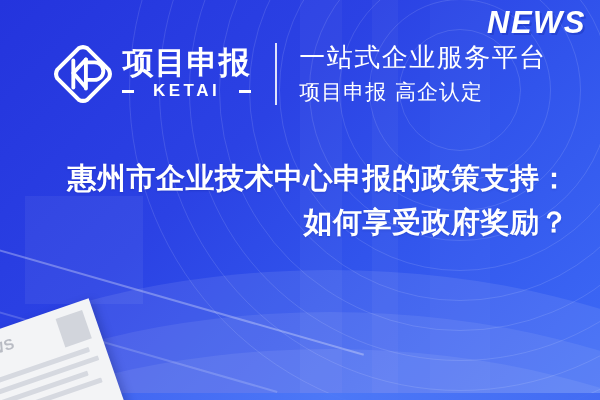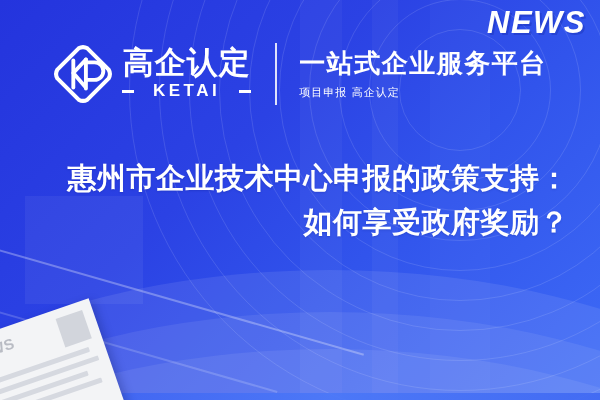--- a/index.html
+++ b/index.html
@@ -146,25 +146,24 @@
   }
 
   .slogan { display: flex; flex-direction: column; justify-content: center; }
   .slogan-main {
     color: #ffffff;
     font-size: 26px;
     letter-spacing: 1.5px;
     line-height: 1.22;
     white-space: nowrap;
     font-family: "DejaVu Sans", "Liberation Sans", sans-serif;
-    font-weight: bold;
   }
   .slogan-sub {
     color: #ffffff;
-    font-size: 11px;
+    font-size: 21px;
     letter-spacing: 1px;
     margin-top: 5px;
     white-space: nowrap;
     font-family: "DejaVu Sans", "Liberation Sans", sans-serif;
   }
 
   
   .news-word {
     position: absolute;
     right: 14px;
@@ -271,21 +270,21 @@
       </g>
       <g fill="none" stroke="#ffffff" stroke-width="4" stroke-linecap="round" stroke-linejoin="round">
         <path d="M22 18 L22 46"></path>
         <path d="M35 17 L22 31 L34 45"></path>
         <path d="M35 17 L35 47"></path>
         <path d="M35 20 L44 20 a9 9 0 0 1 0 18 L35 38"></path>
       </g>
     </svg>
 
     <div class="logo-words">
-      <div class="logo-cn">高企认定</div>
+      <div class="logo-cn">项目申报</div>
       <div class="logo-en-row">
         <span class="dash"></span>
         <span class="logo-en">KETAI</span>
         <span class="dash"></span>
       </div>
     </div>
 
     <div class="divider"></div>
 
     <div class="slogan">

